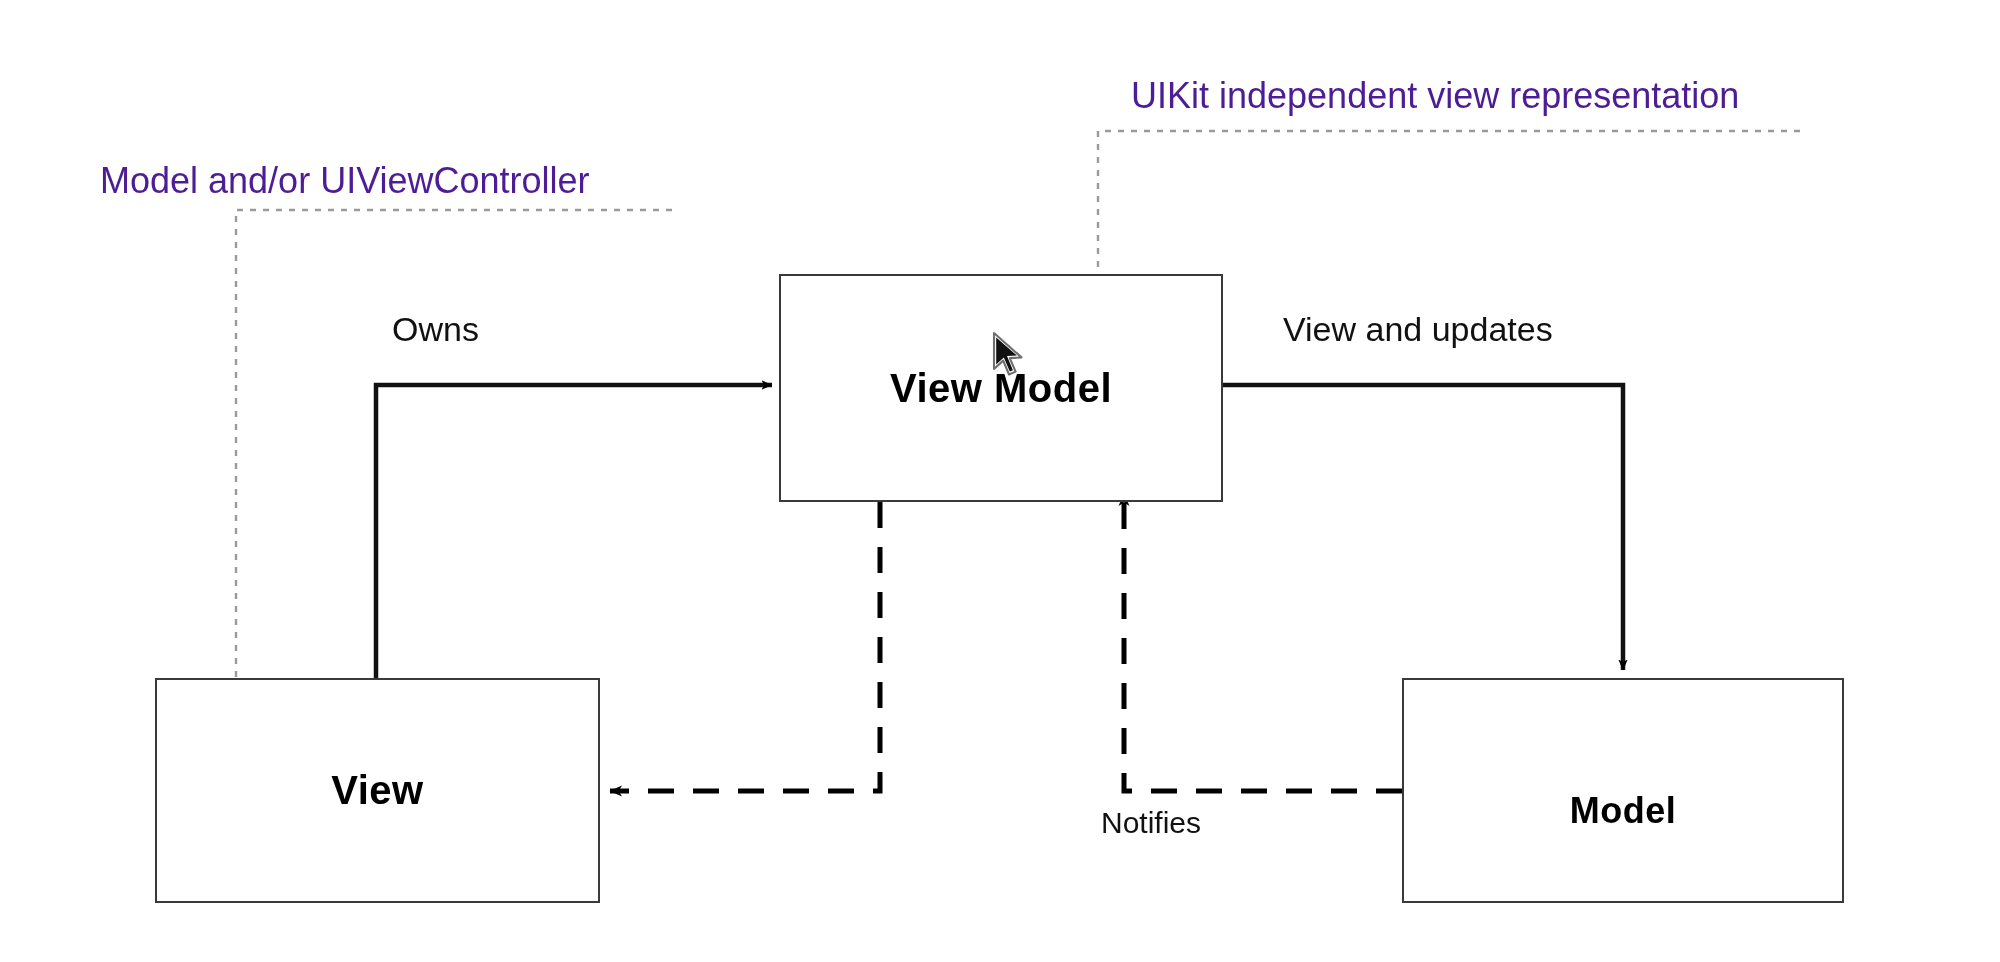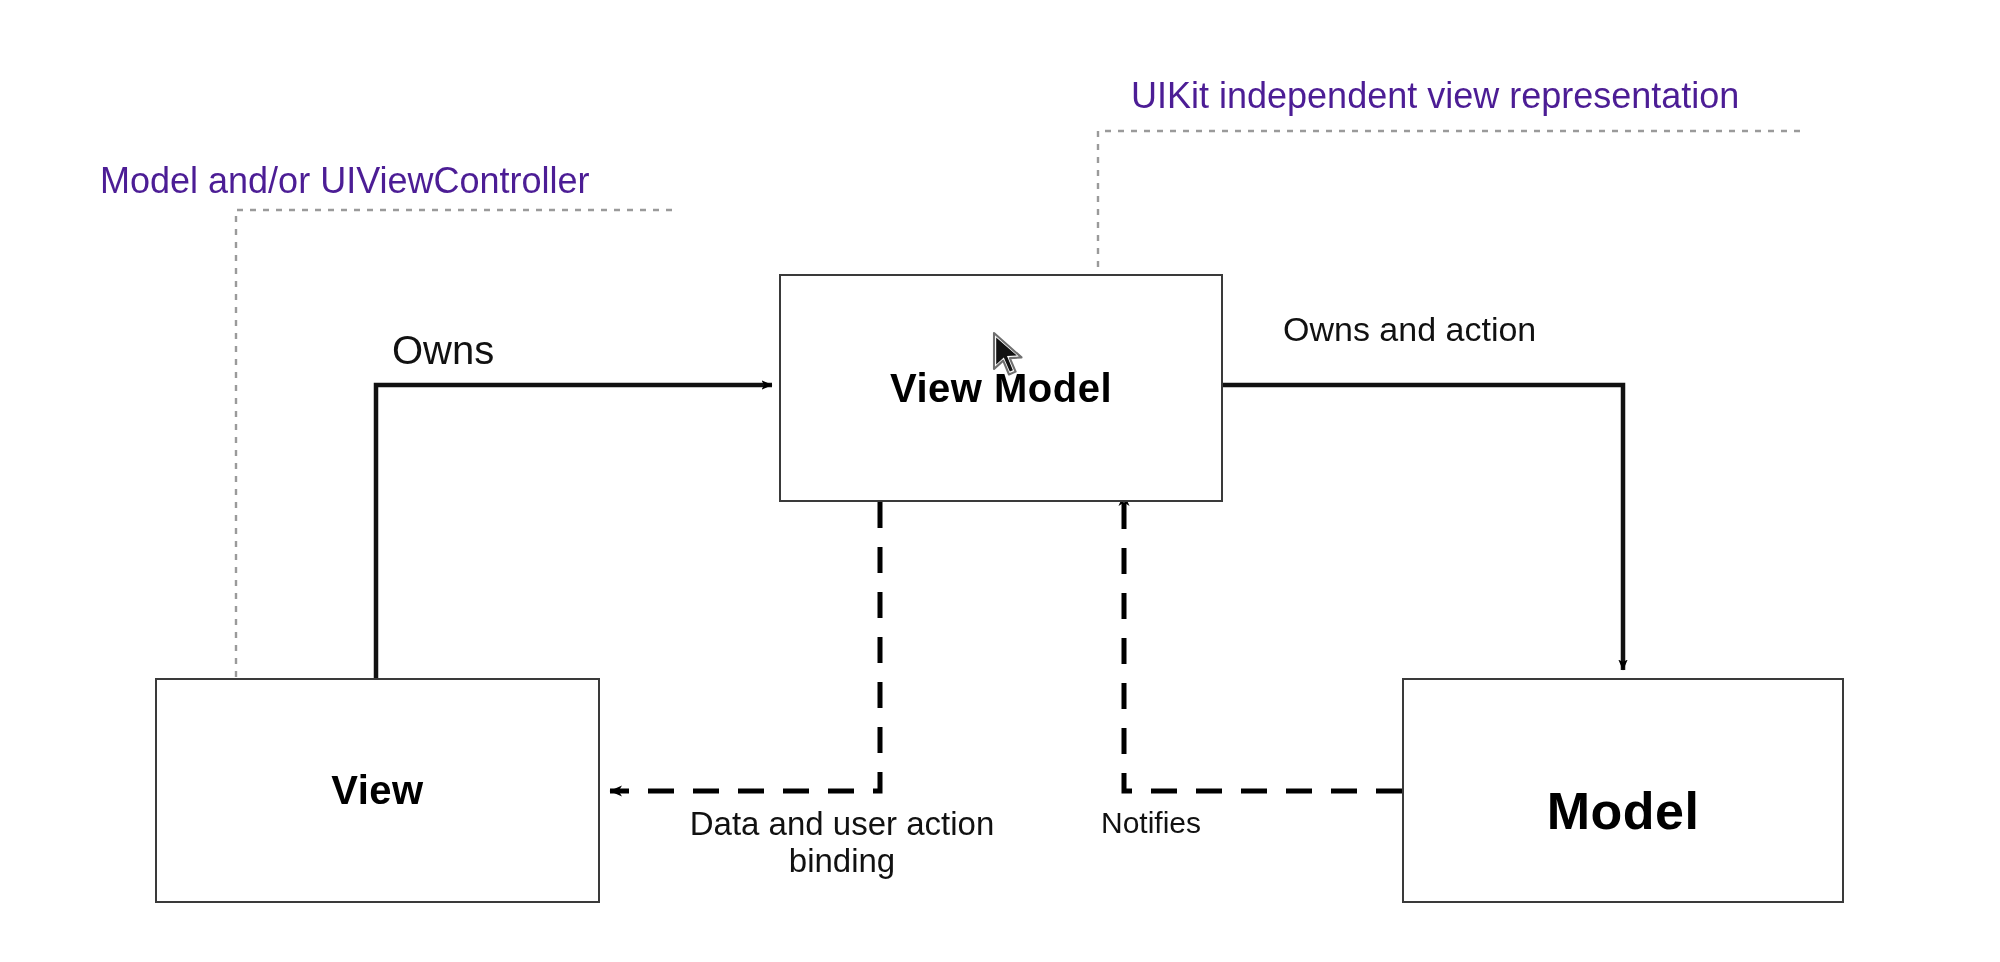--- a/index.html
+++ b/index.html
@@ -93,31 +93,27 @@
 
   <div class="node-box" style="left:155px; top:678px; width:445px; height:225px;">
     <span class="node-label" style="font-size:40px;">View</span>
   </div>
 
   <div class="node-box" style="left:779px; top:274px; width:444px; height:228px;">
     <span class="node-label" style="font-size:40px;">View Model</span>
   </div>
 
   <div class="node-box" style="left:1402px; top:678px; width:442px; height:225px;">
-    <span class="node-label" style="font-size:52px;margin-top:40px;">Model</span>
+    <span class="node-label" style="font-size:36px;margin-top:40px;">Model</span>
   </div>
 
-  <div class="edge-label" style="left:392px; top:328px; font-size:40px;">Owns</div>
+  <div class="edge-label" style="left:392px; top:310px; font-size:34px;">Owns</div>
 
-  <div class="edge-label" style="left:1283px; top:310px; font-size:34px;">Owns and action</div>
+  <div class="edge-label" style="left:1283px; top:310px; font-size:34px;">View and updates</div>
 
-  <div class="edge-label center-label" style="left:652px; top:806px; width:380px; font-size:33px;">
-    <div>Data and user action</div>
-    <div>binding</div>
-  </div>
 
   <div class="edge-label" style="left:1101px; top:806px; font-size:30px;">Notifies</div>
 
   <div class="callout-label" style="left:100px; top:160px; font-size:36px;">Model and/or UIViewController</div>
 
   <div class="callout-label" style="left:1131px; top:75px; font-size:36px;">UIKit independent view representation</div>
 
   <svg id="cursor-layer" viewBox="0 0 2000 962" xmlns="http://www.w3.org/2000/svg">
     <g transform="translate(994,333)">
       <path d="M0,0 L0,36 L9.2,27.6 L15.0,41.5 L21.6,38.6 L15.8,25.1 L27.5,24.4 Z" fill="#ffffff" stroke="#6f6f6f" stroke-width="2.1" stroke-linejoin="round"></path>

